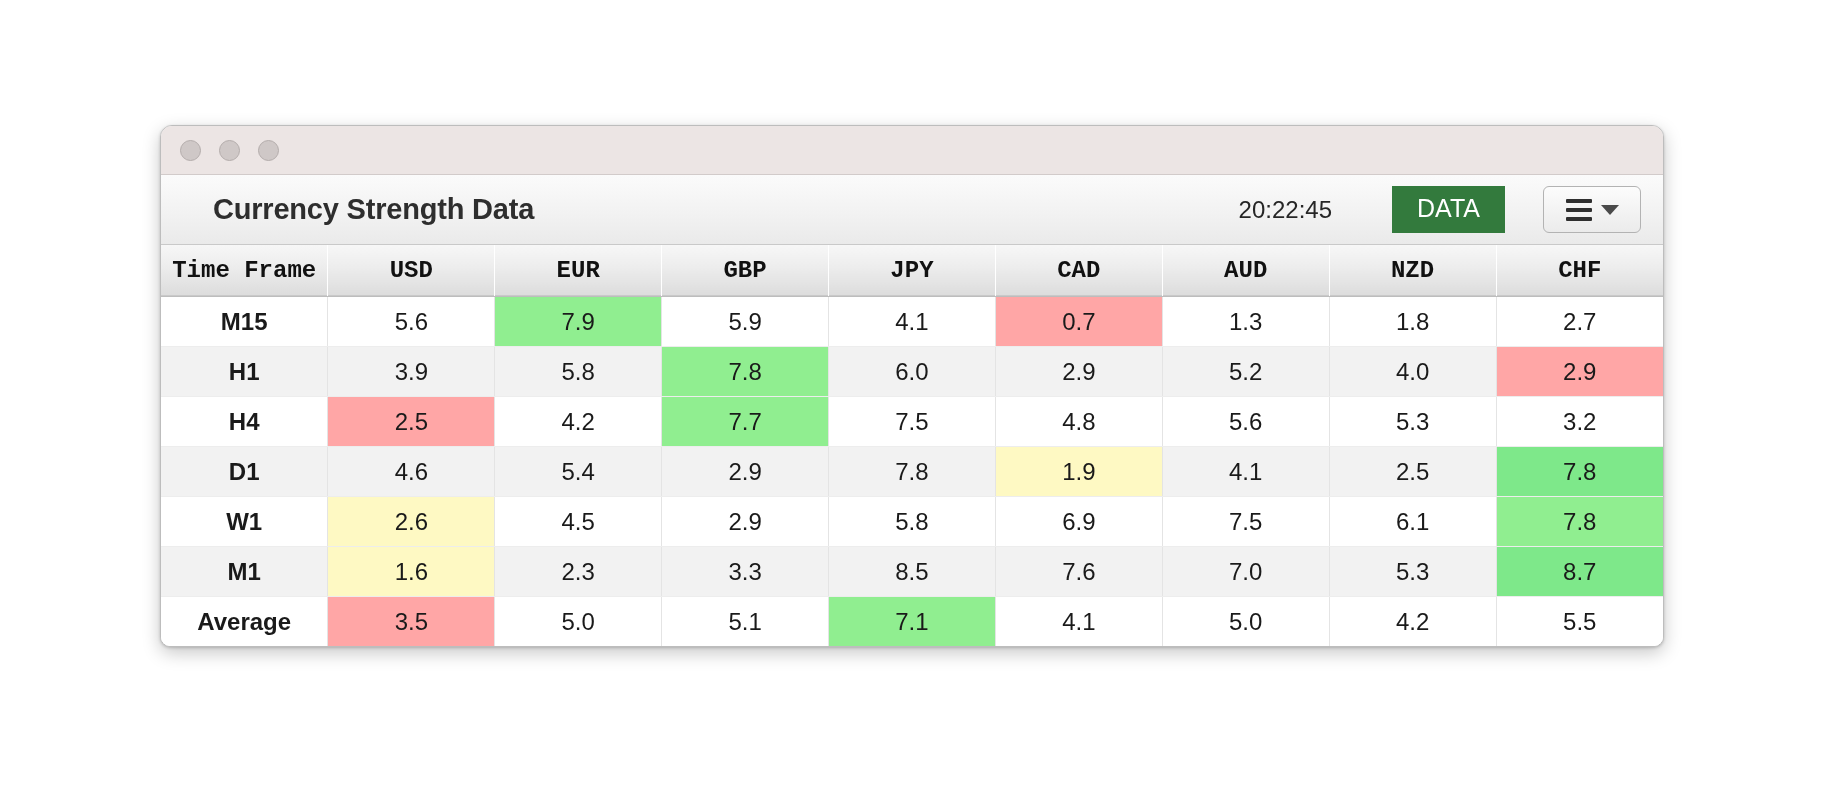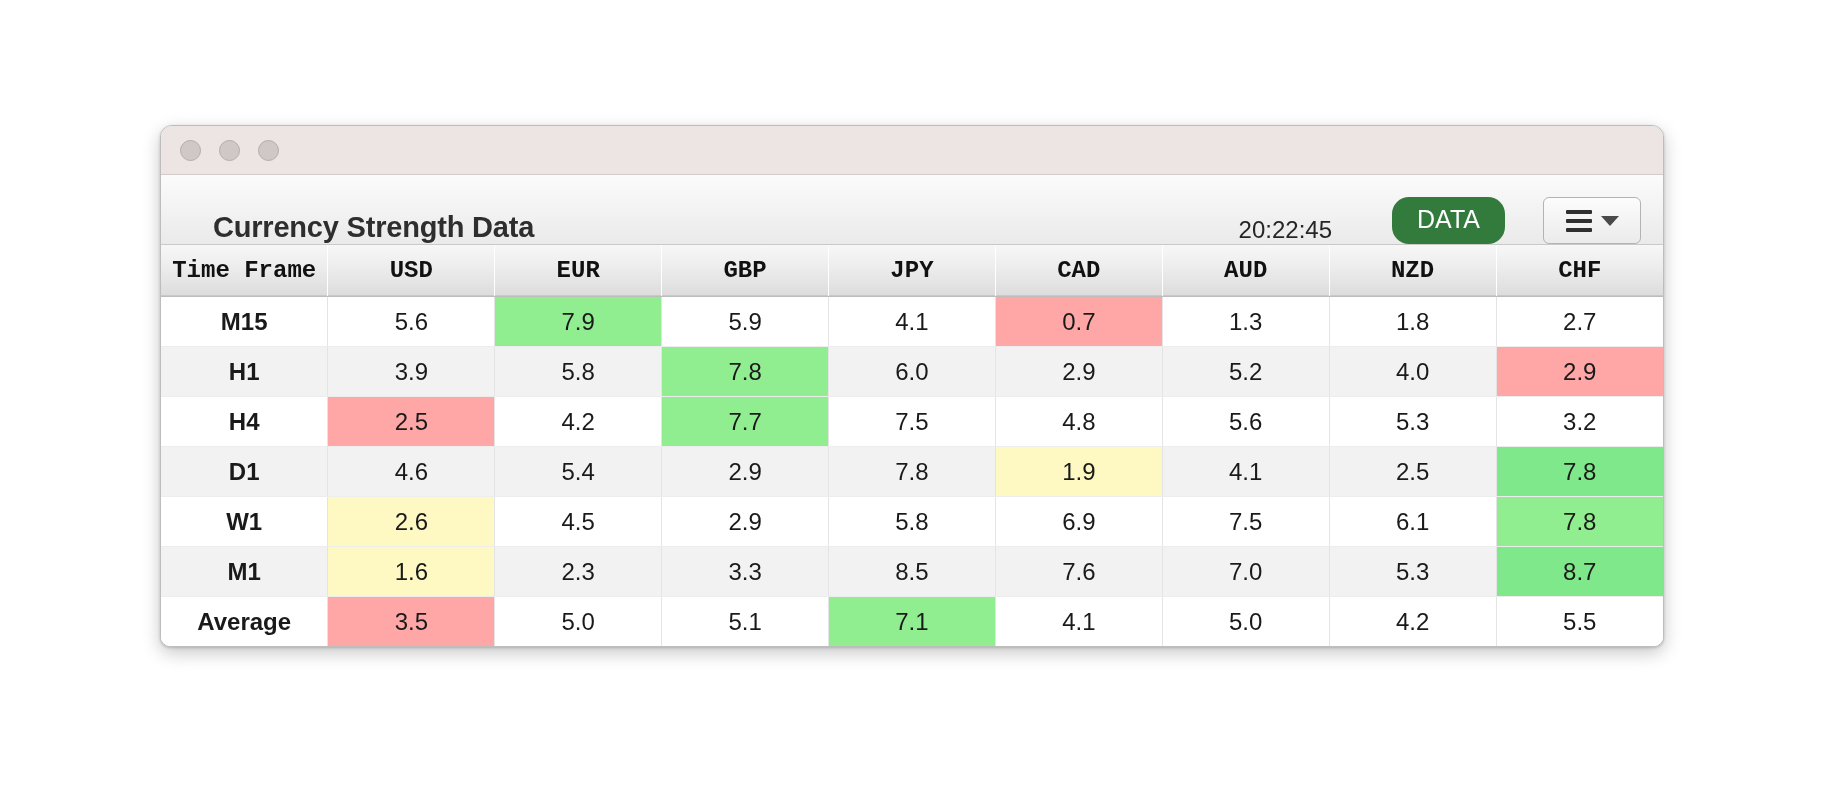--- a/index.html
+++ b/index.html
@@ -52,21 +52,21 @@
     margin-right: 18px;
     box-sizing: border-box;
   }
 
   
   .toolbar {
     height: 70px;
     background: linear-gradient(to bottom, #fbfbfb 0%, #f2f2f2 55%, #eaeaea 100%);
     border-bottom: 1px solid #c9c9c9;
     display: flex;
-    align-items: flex-end;
+    align-items: center;
     padding: 0 22px 0 52px;
     box-sizing: border-box;
   }
 
   .app-title {
     font-size: 29px;
     font-weight: bold;
     color: #2e2e2e;
     letter-spacing: -0.2px;
     white-space: nowrap;
@@ -79,21 +79,21 @@
     color: #262626;
     margin-right: 60px;
     white-space: nowrap;
   }
 
   .data-button {
     background: #337a3d;
     color: #ffffff;
     font-size: 25px;
     border: none;
-    border-radius: 17px;
+    border-radius: 0;
     padding: 9px 25px 11px 25px;
     margin-right: 38px;
     cursor: pointer;
     font-family: "Liberation Sans", sans-serif;
     line-height: 1.1;
   }
 
   .menu-button {
     width: 98px;
     height: 47px;

